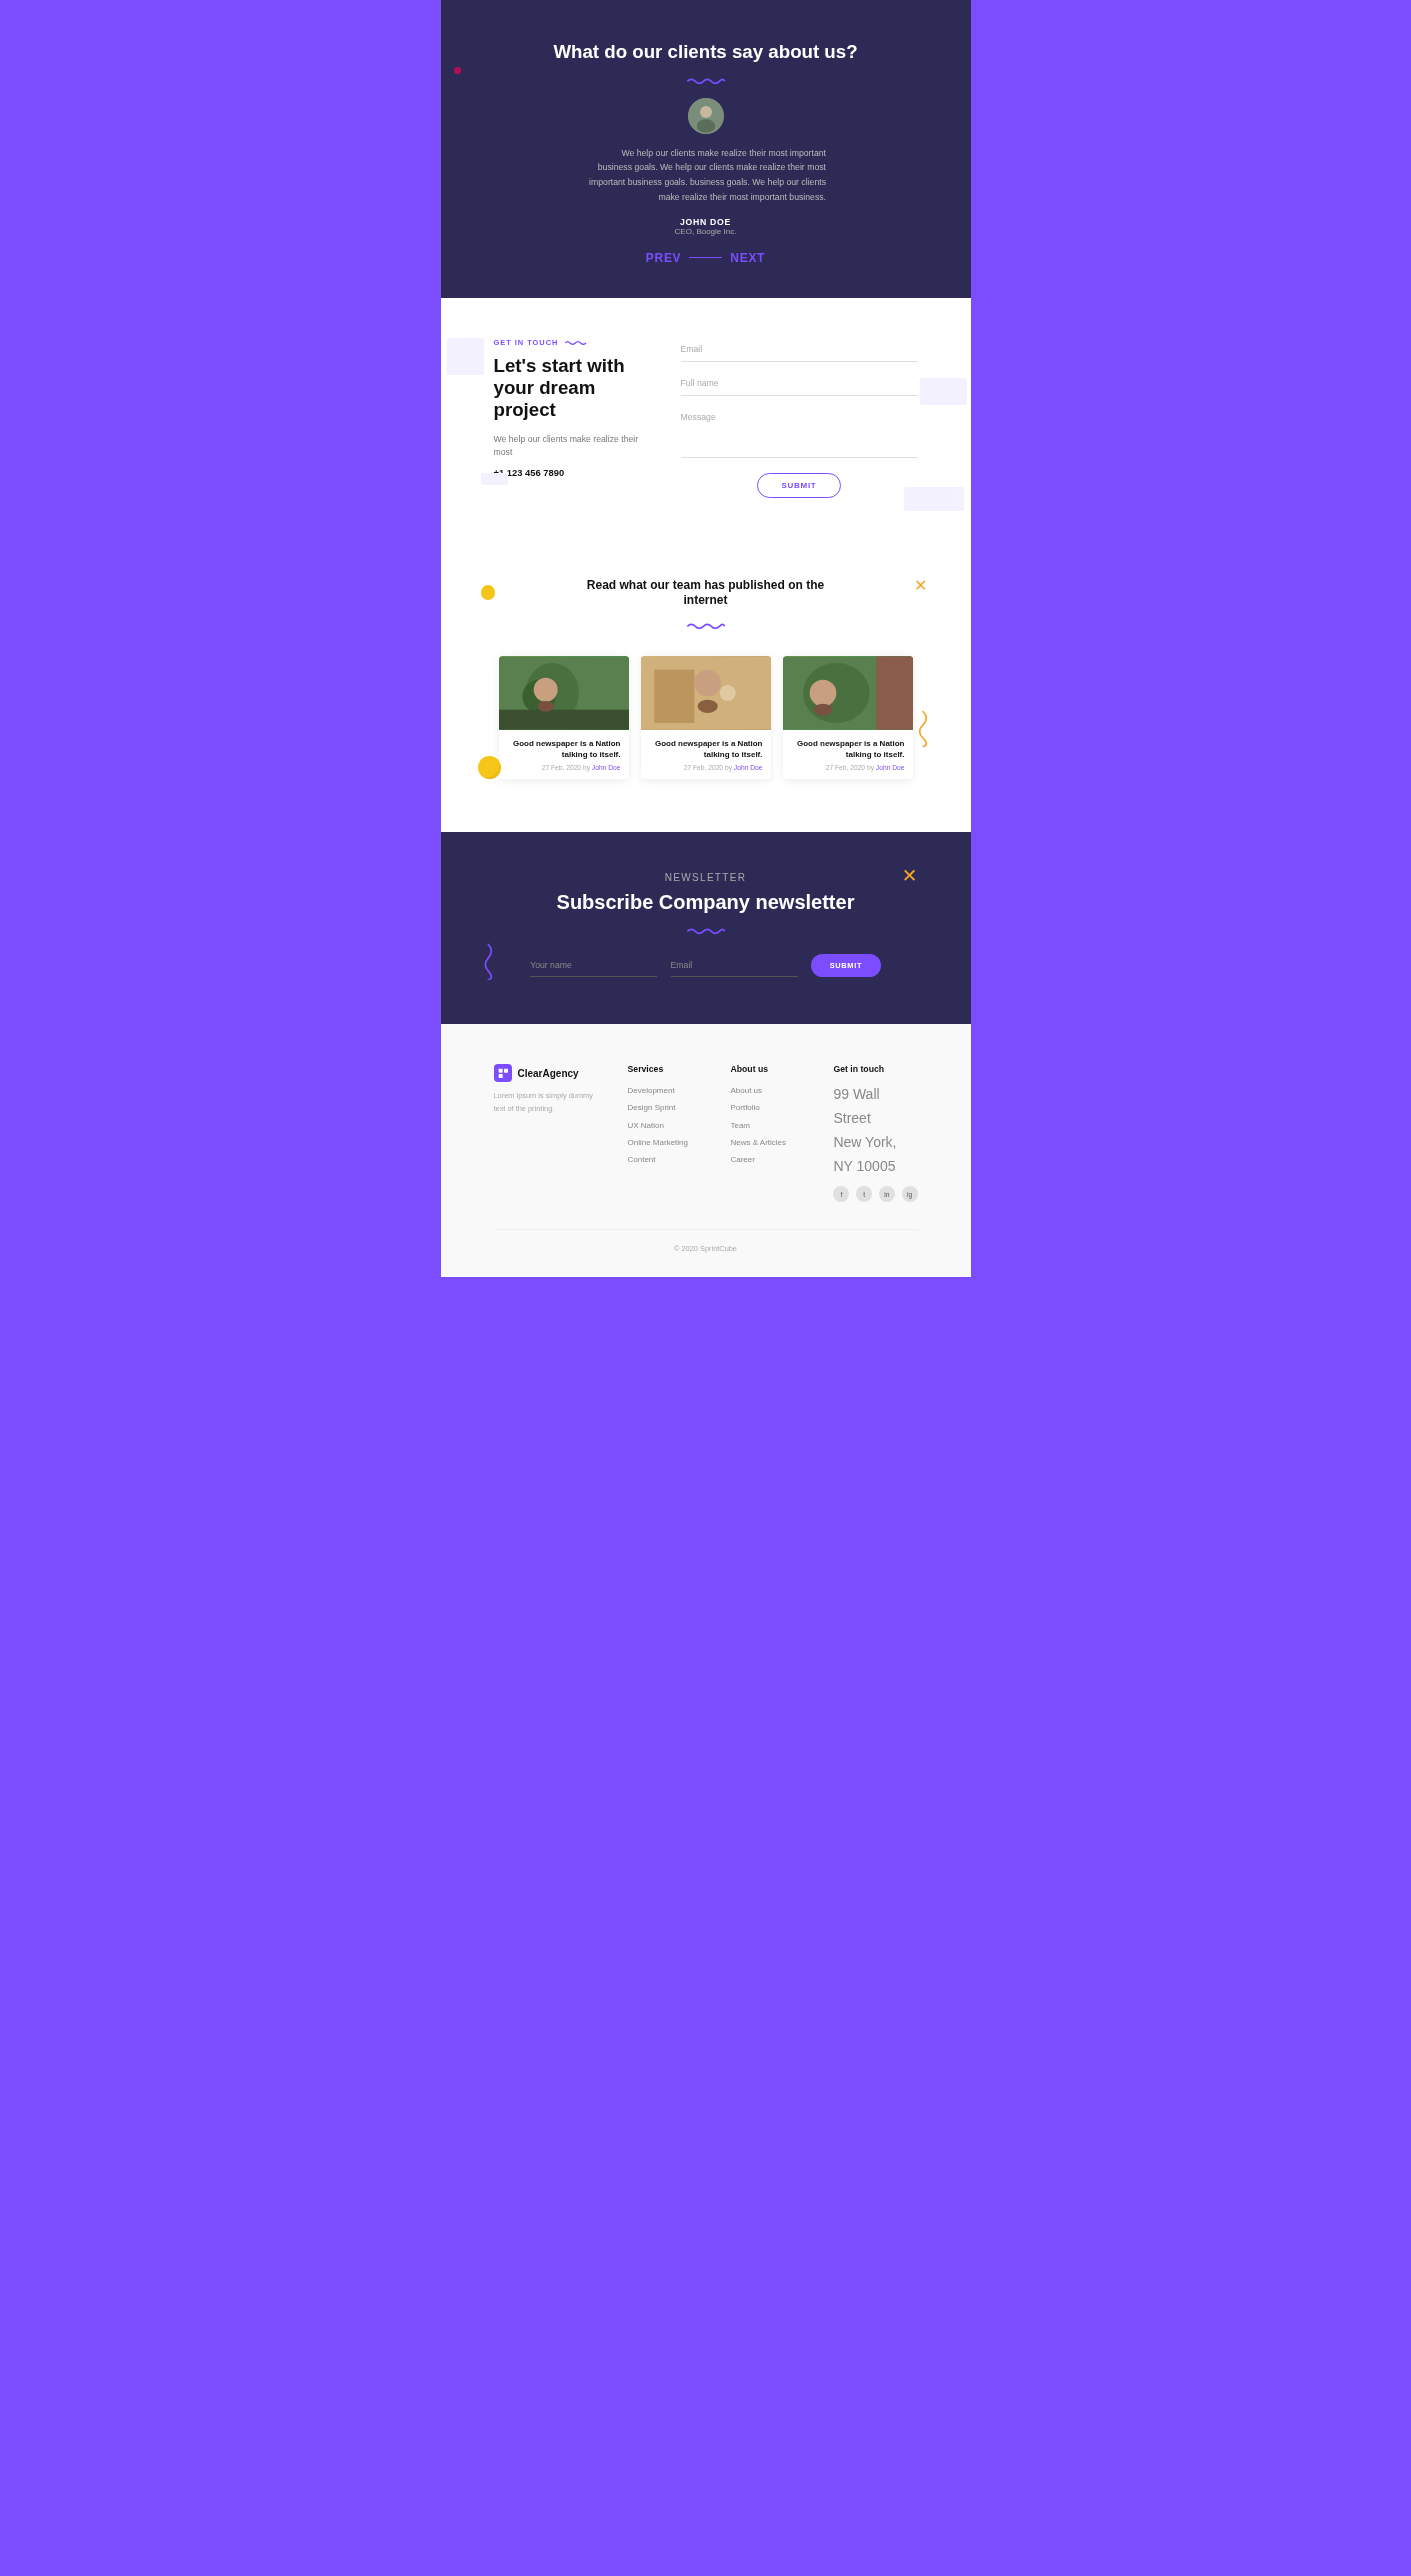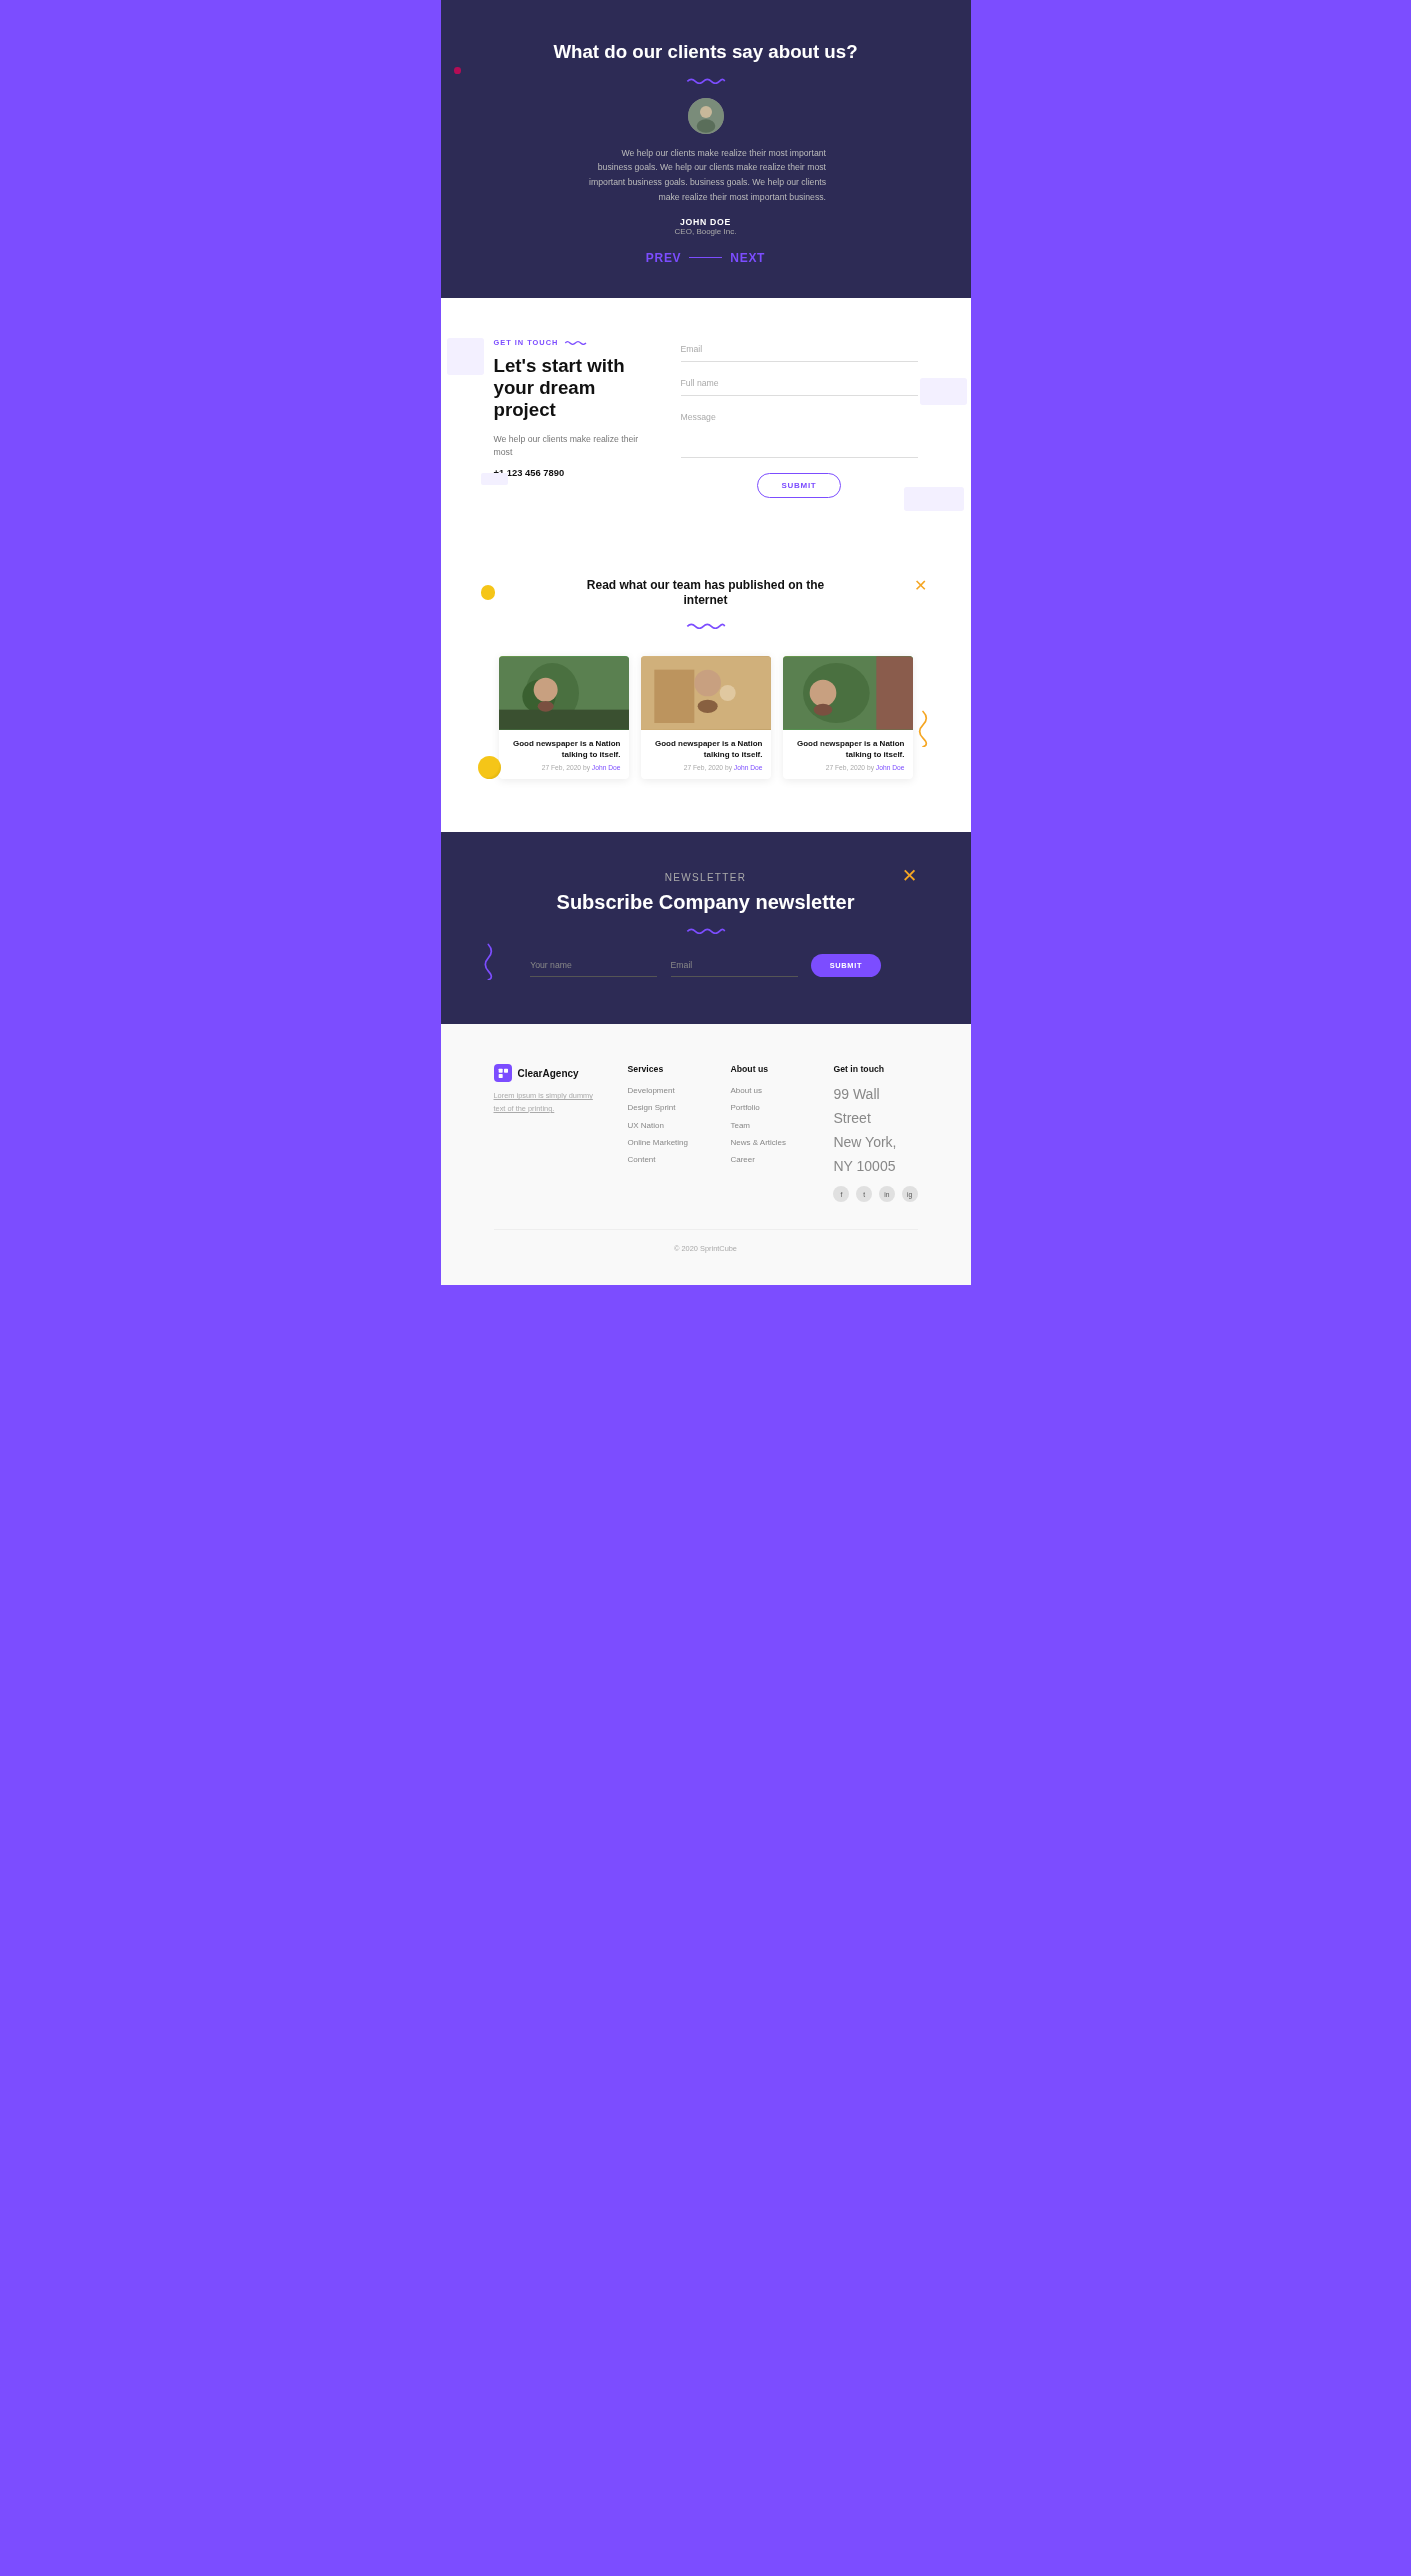--- a/index.html
+++ b/index.html
@@ -364,21 +364,21 @@
       font-size: 7.4px;
       font-weight: 700;
       letter-spacing: 0.7px;
       text-transform: uppercase;
       cursor: pointer;
     }
 
     
     .footer-section {
       background: #f9f9f9;
-      padding: 40px 53px 32px;
+      padding: 40px 53px 24px;
       position: relative;
     }
     .footer-inner {
       display: flex;
       gap: 27px;
     }
     .footer-brand {
       flex: 0 0 107px;
     }
     .footer-logo {
@@ -395,21 +395,20 @@
     }
     .footer-logo-text {
       font-size: 10px;
       font-weight: 700;
       color: #111;
     }
     .footer-brand-desc {
       font-size: 7.4px;
       color: #aaa;
       line-height: 1.7;
-      text-decoration: underline;
     }
     .footer-col { flex: 1; }
     .footer-col-title {
       font-size: 8.7px;
       font-weight: 700;
       color: #111;
       margin-bottom: 9.4px;
     }
     .footer-col ul { list-style: none; }
     .footer-col ul li {

